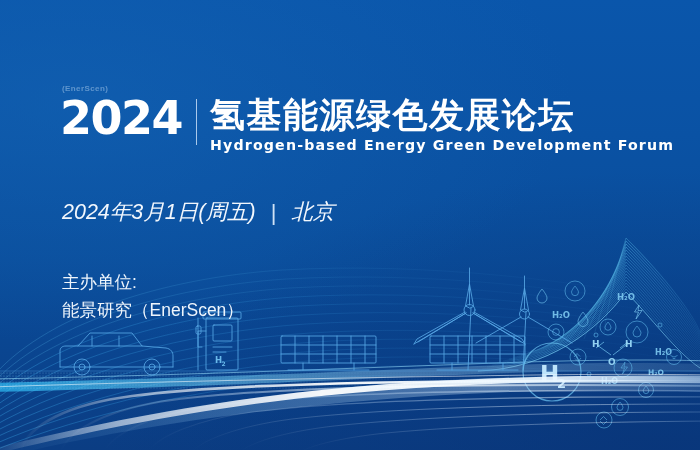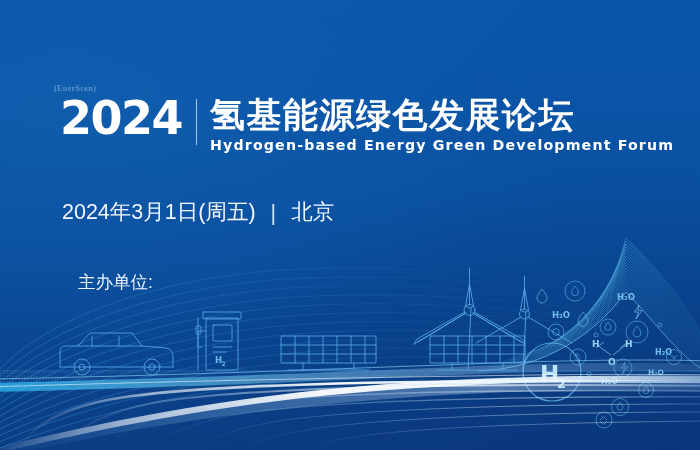--- a/index.html
+++ b/index.html
@@ -14,23 +14,23 @@
       radial-gradient(120% 90% at 10% 22%, rgba(20,100,180,.55) 0%, rgba(10,79,158,0) 60%),
       radial-gradient(130% 100% at 95% 100%, rgba(8,52,120,.75) 0%, rgba(10,79,158,0) 62%),
       linear-gradient(180deg,#0a56ab 0%,#0a52a4 30%,#0a4d9b 58%,#0a4590 78%,#0b3d83 100%);
   }
   .layer{position:absolute;inset:0;}
   .svgfill{width:700px;height:450px;display:block;}
 
   
   .txt{position:absolute;z-index:40;}
   #enerscen-mark{
-    left:54px;top:84px;font-size:8px;letter-spacing:.4px;
+    left:62px;top:84px;font-size:8px;letter-spacing:.4px;
     color:rgba(173,205,238,.5);font-weight:700;
-    font-family:Liberation Serif, serif;
+    font-family:Liberation Sans, sans-serif;
     text-align:center;
   }
   #headline{
     left:60px;top:96px;display:flex;align-items:flex-start;
   }
   #year{
     font-size:46px;line-height:.98;font-weight:800;color:#ffffff;
     letter-spacing:-1.5px;font-family:"DejaVu Sans",sans-serif;
   }
   #title-divider{
@@ -43,24 +43,24 @@
     letter-spacing:1.5px;white-space:nowrap;
     font-family:"DejaVu Sans",sans-serif;
   }
   #title-en{
     margin-top:3px;font-size:14.2px;font-weight:700;color:#ffffff;
     letter-spacing:1.15px;white-space:nowrap;
     font-family:"DejaVu Sans",sans-serif;
   }
   #meta-row{
     left:62px;top:197px;display:flex;align-items:flex-end;
-    font-size:21.5px;color:#f2f7fd;white-space:nowrap;
+    font-size:21.5px;color:#f2f7fd;white-space:nowrap;font-style:italic;
   }
   #meta-sep{margin:0 15px;color:#cfe2f6;font-weight:300;}
-  #organizer{left:62px;top:268px;margin-left:16px;}
+  #organizer{left:62px;top:268px;}
   #organizer div{
     font-size:17.5px;line-height:1.62;color:#eef5fc;white-space:nowrap;
   }
 </style>
 </head>
 <body>
 
 <div id="poster">
 
   <div class="layer">
@@ -378,15 +378,16 @@
   </div>
 
   <div class="txt" id="meta-row">
     <span>2024年3月1日(周五)</span>
     <span id="meta-sep">|</span>
     <span>北京</span>
   </div>
 
   <div class="txt" id="organizer">
     <div>主办单位:</div>
+    <div>能景研究（EnerScen）</div>
   </div>
 
 </div>
 
 </body></html>

